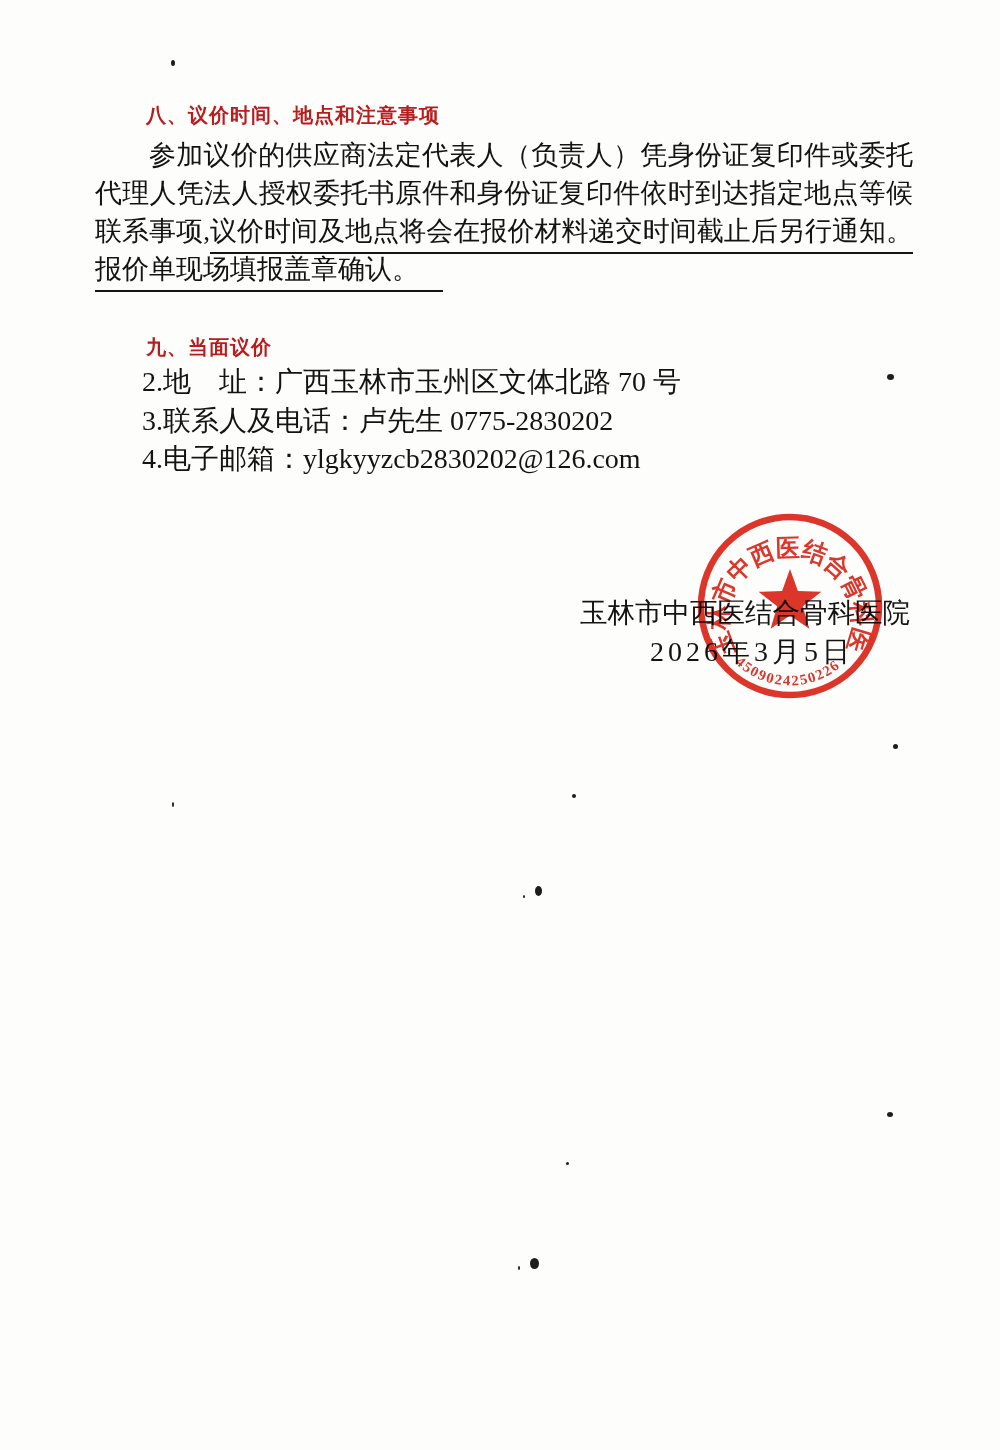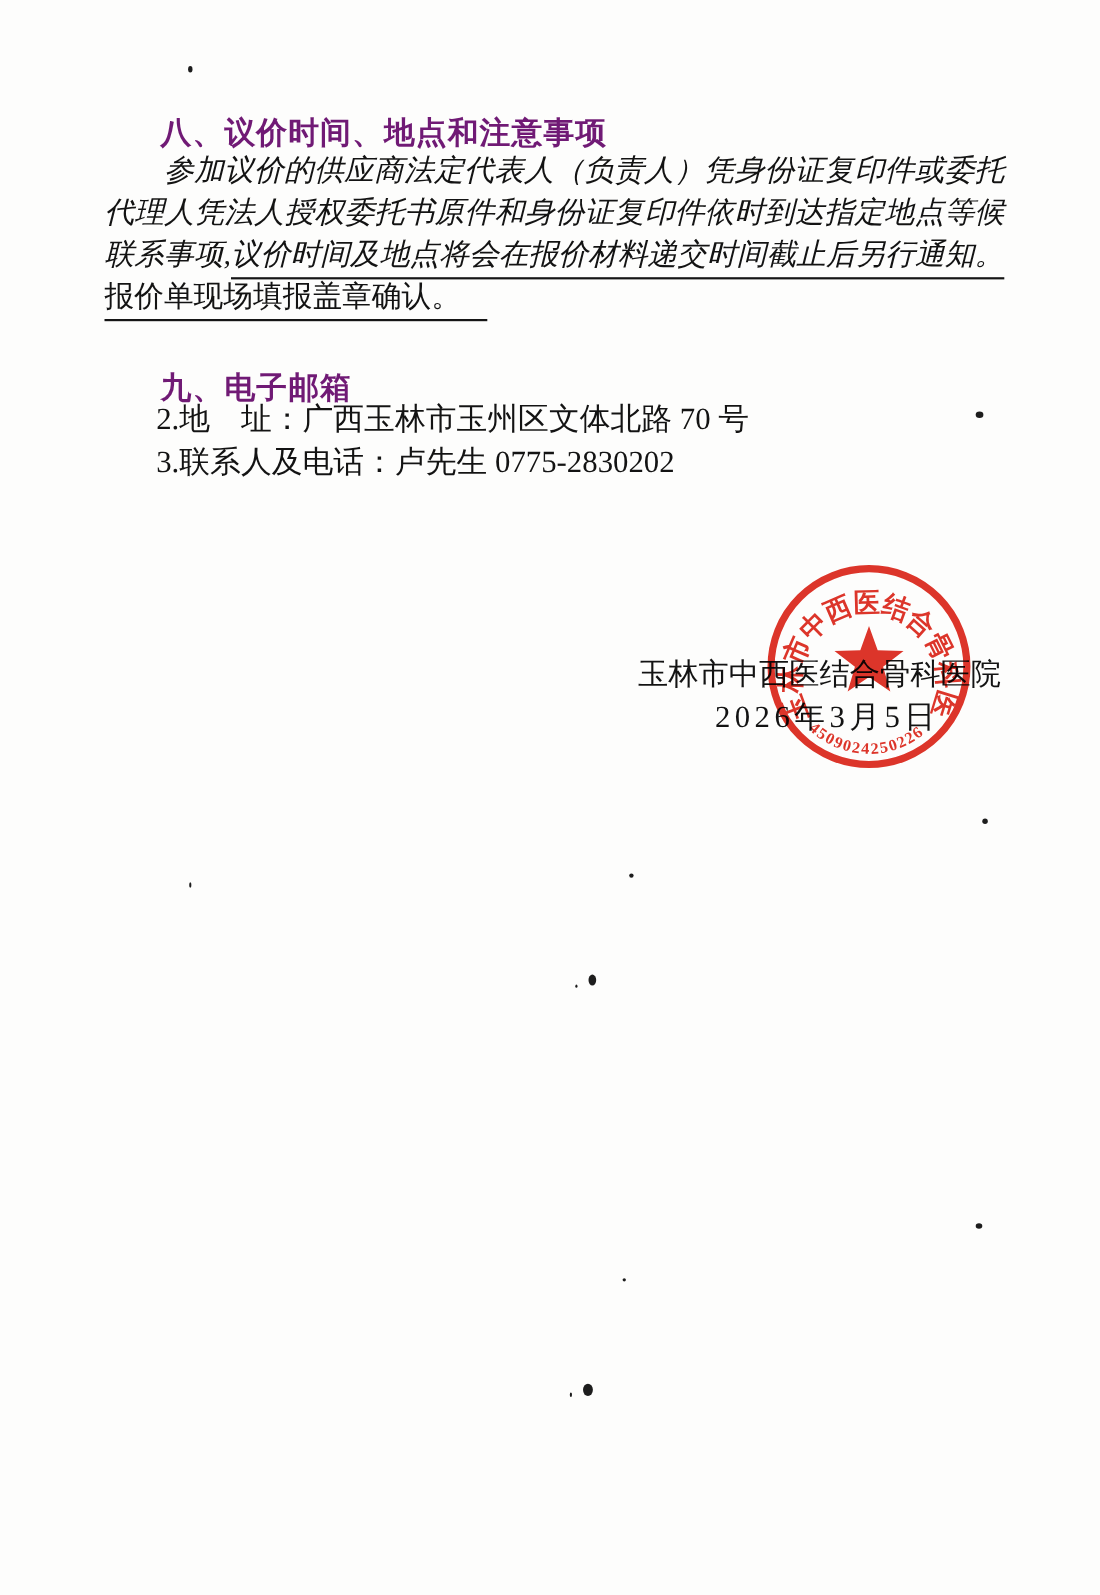--- a/index.html
+++ b/index.html
@@ -10,41 +10,40 @@
     background:#fdfdfc;
     overflow:hidden;
     font-family:"Liberation Serif", serif;
     color:#161616;
   }
   .sec-heading{
     position:absolute;
     left:146px;
     font-family:Liberation Mono, monospace;
     font-weight:700;
-    font-size:28px;
+    font-size:20px;
     letter-spacing:1px;
-    color:#701a75;
+    color:#b91c1c;
     white-space:nowrap;
   }
   .h8{top:102px;}
   .h9{top:334px;}
   .para{
     position:absolute;
     left:95px;top:136px;
     width:818px;
     font-size:27px;
     line-height:38px;
     color:#131313;
   }
   .pline{height:38px;white-space:nowrap;}
   .pline.justify{
     text-align:justify;
     text-align-last:justify;
     white-space:normal;
-    font-style:italic;
   }
   .pline.indent span:first-child{padding-left:54px;}
   .ul{
     border-bottom:2.5px solid #151515;
     padding-bottom:6px;
   }
   .ul-pad{padding-right:24px;}
   .contacts{
     position:absolute;
     left:142px;top:363px;
@@ -96,25 +95,26 @@
       <span>代理人凭法人授权委托书原件和身份证复印件依时到达指定地点等候</span>
     </div>
     <div class="pline justify">
       <span>联系事项,</span><span class="ul">议价时间及地点将会在报价材料递交时间截止后另行通知。</span>
     </div>
     <div class="pline">
       <span class="ul ul-pad">报价单现场填报盖章确认。</span>
     </div>
   </div>
 
-  <div class="sec-heading h9">九、电子邮箱</div>
+  <div class="sec-heading h9">九、当面议价</div>
 
   <div class="contacts">
     <div class="citem">2.地　址：广西玉林市玉州区文体北路 70 号</div>
     <div class="citem">3.联系人及电话：卢先生 0775-2830202</div>
+    <div class="citem">4.电子邮箱：ylgkyyzcb2830202@126.com</div>
   </div>
 
   <div class="sig-org">玉林市中西医结合骨科医院</div>
   <div class="sig-date">2026年3月5日</div>
 
   <svg class="stamp" width="192" height="192" viewBox="0 0 192 192" xmlns="http://www.w3.org/2000/svg">
     <defs>
       <path id="arcTop" d="M 42 142 A 63 63 0 1 1 150 142" fill="none"></path>
       <path id="arcBottom" d="M 41 153 A 79 79 0 0 0 151 153" fill="none"></path>
     </defs>

